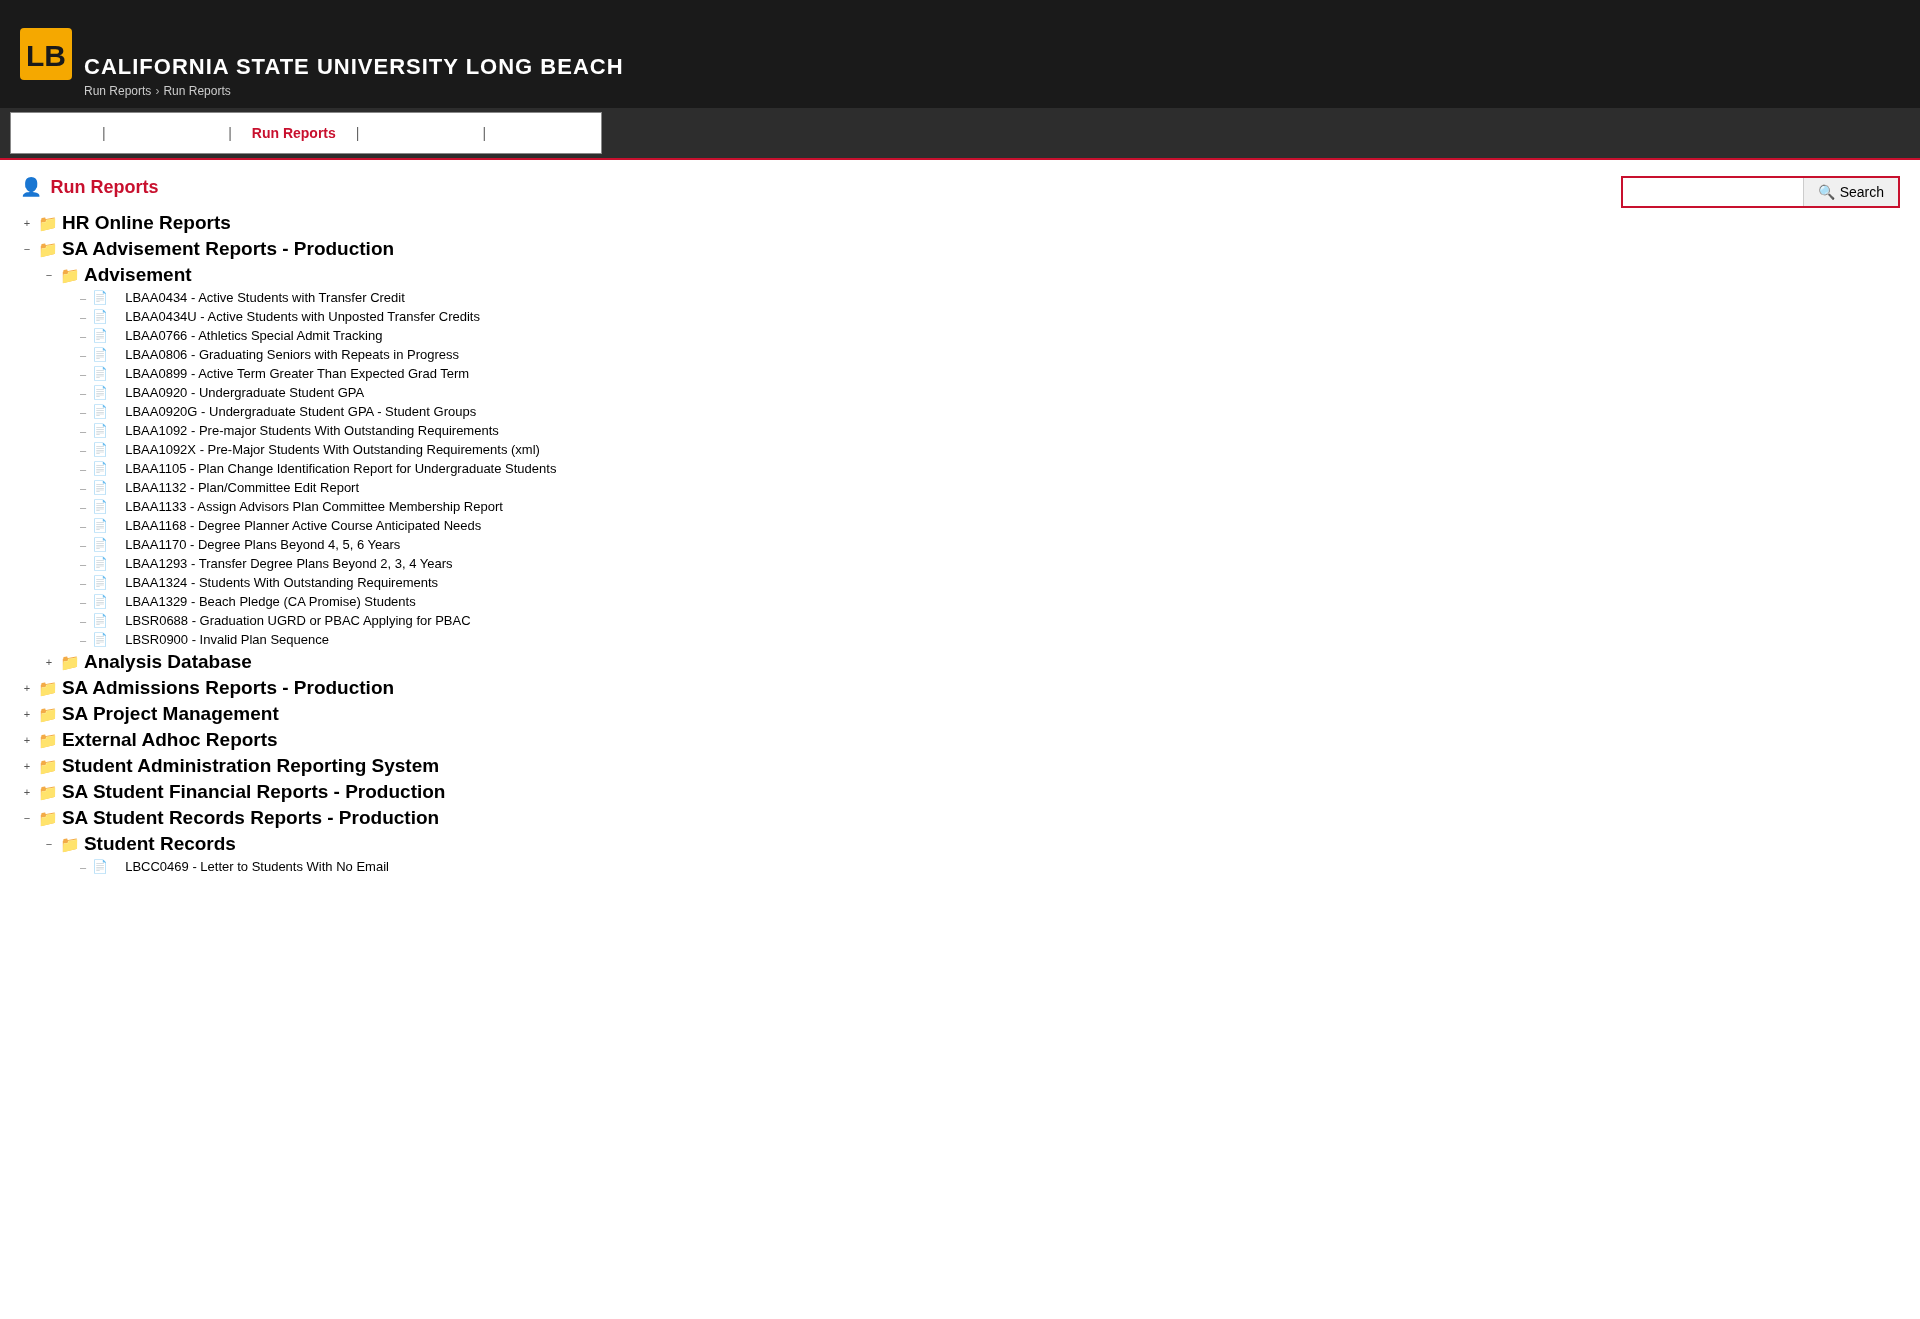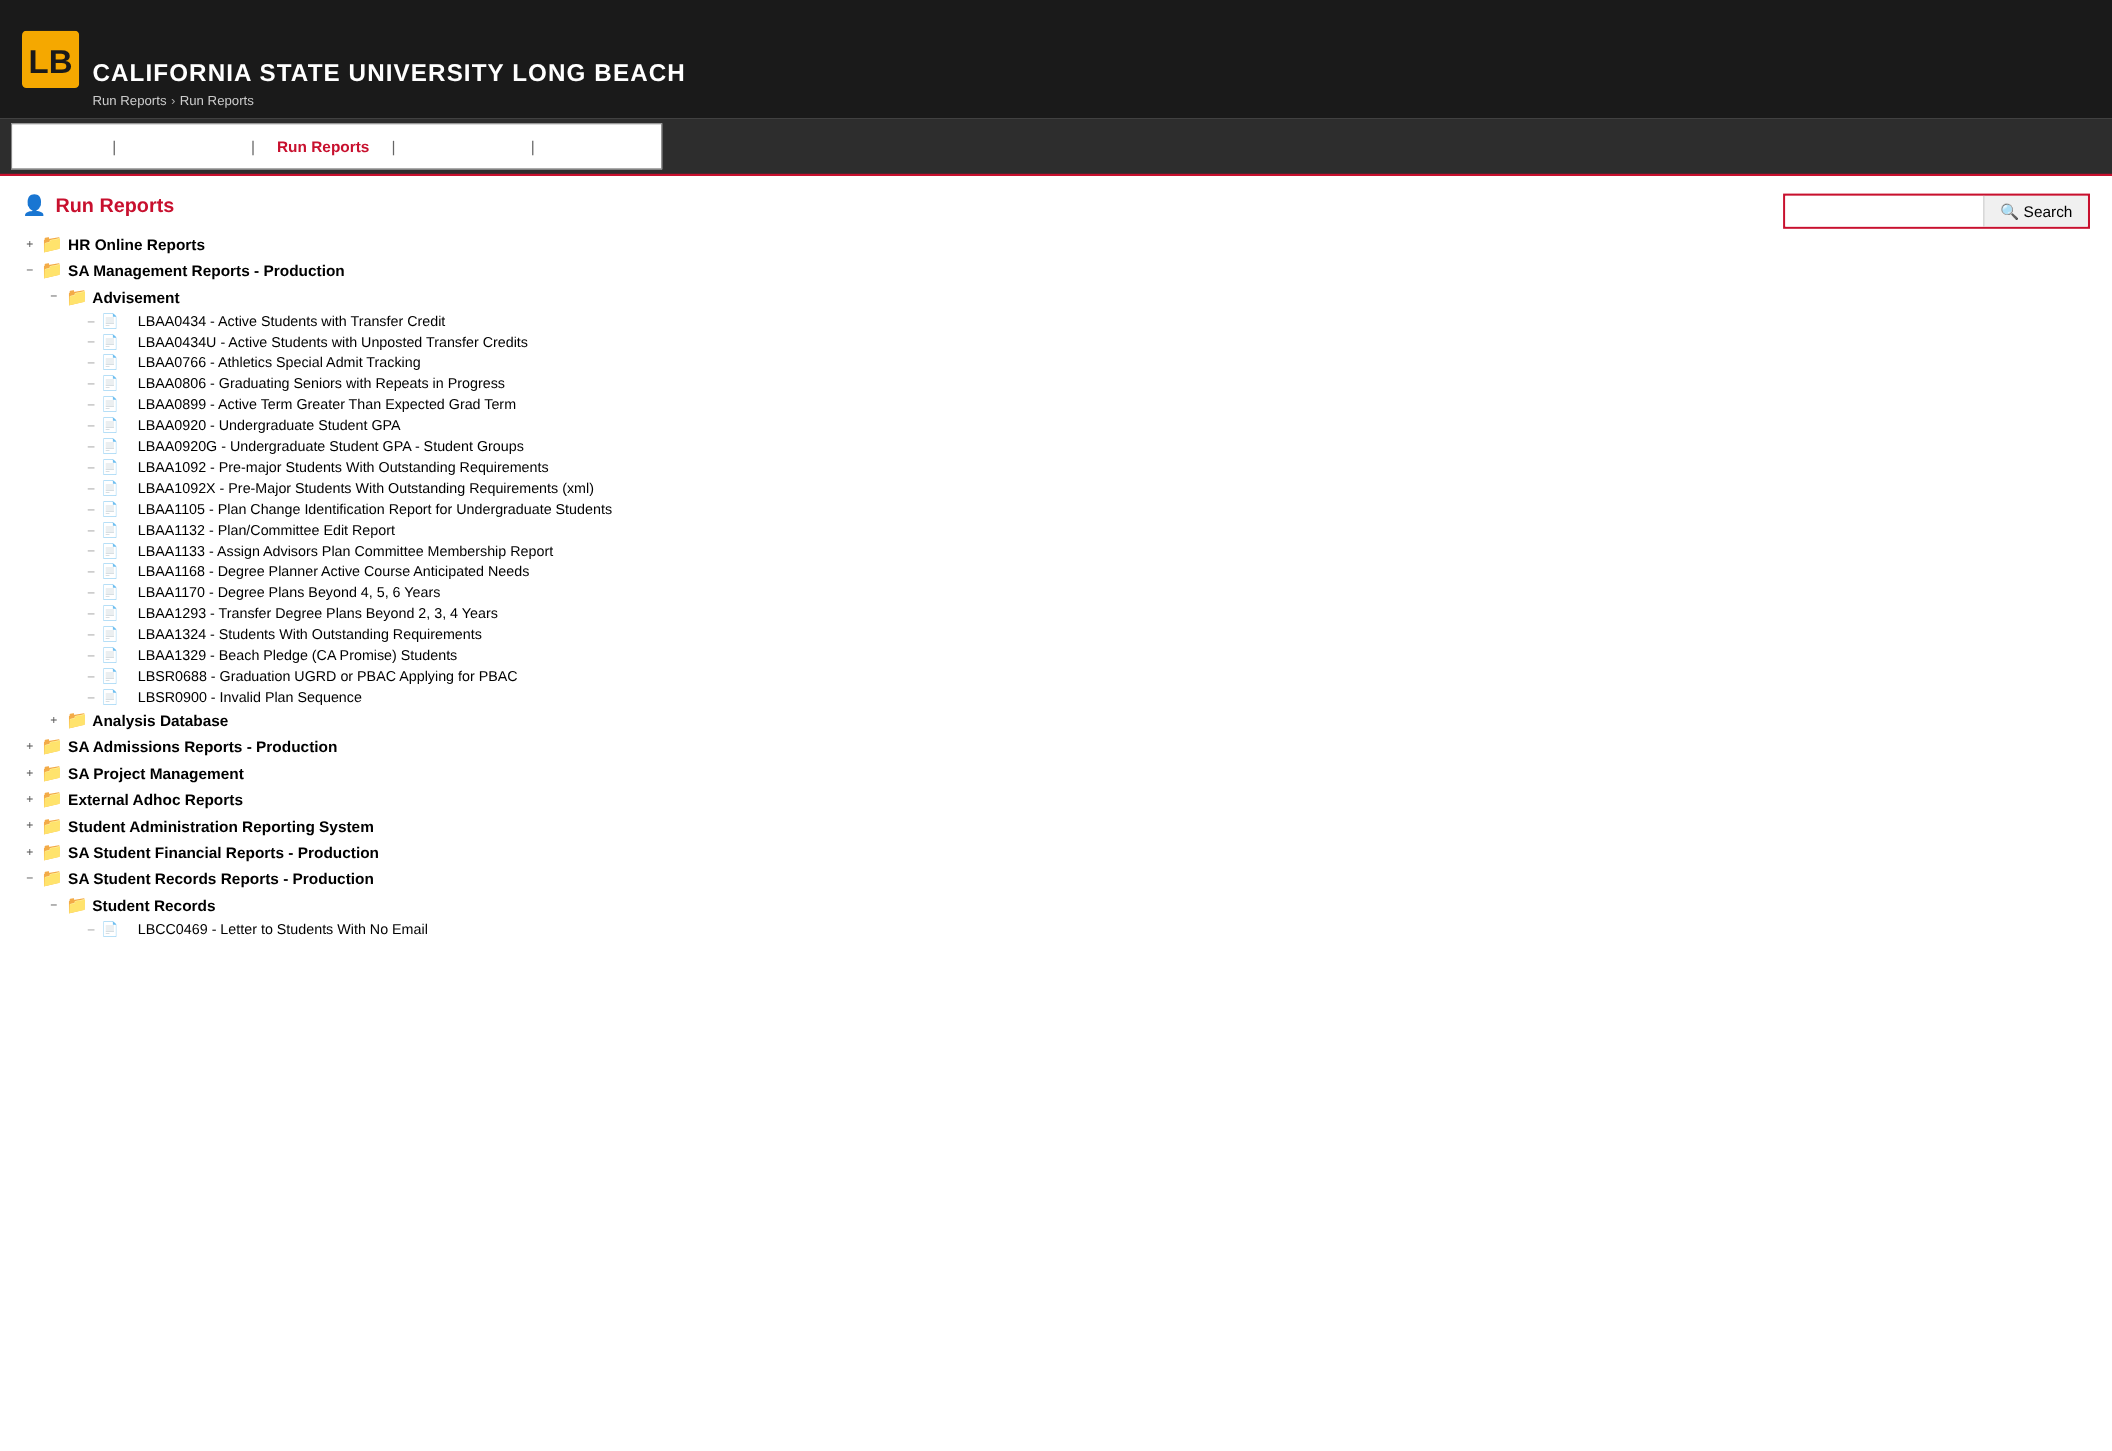--- a/index.html
+++ b/index.html
@@ -153,21 +153,21 @@
       display: inline-block;
       text-align: center;
       cursor: pointer;
     }
     .folder-icon {
       font-size: 16px;
       color: #e8b84b;
     }
     .folder-label {
       font-weight: bold;
-      font-size: 14px;
+      font-size: 19px;
     }
 
     .report-row {
       display: flex;
       align-items: center;
       gap: 6px;
       padding: 2px 0;
       cursor: pointer;
     }
     .report-connector {
@@ -244,21 +244,21 @@
           <div class="folder-row">
             <span class="expand-btn">+</span>
             <span class="folder-icon">📁</span>
             <span class="folder-label">HR Online Reports</span>
           </div>
         </li>
         <li class="tree-node">
           <div class="folder-row">
             <span class="expand-btn">−</span>
             <span class="folder-icon">📁</span>
-            <span class="folder-label">SA Management Reports - Production</span>
+            <span class="folder-label">SA Advisement Reports - Production</span>
           </div>
           <ul class="tree-children">
             <li class="tree-node">
               <div class="folder-row">
                 <span class="expand-btn">−</span>
                 <span class="folder-icon">📁</span>
                 <span class="folder-label">Advisement</span>
               </div>
               <ul class="tree-children">
                 <li class="tree-node">

